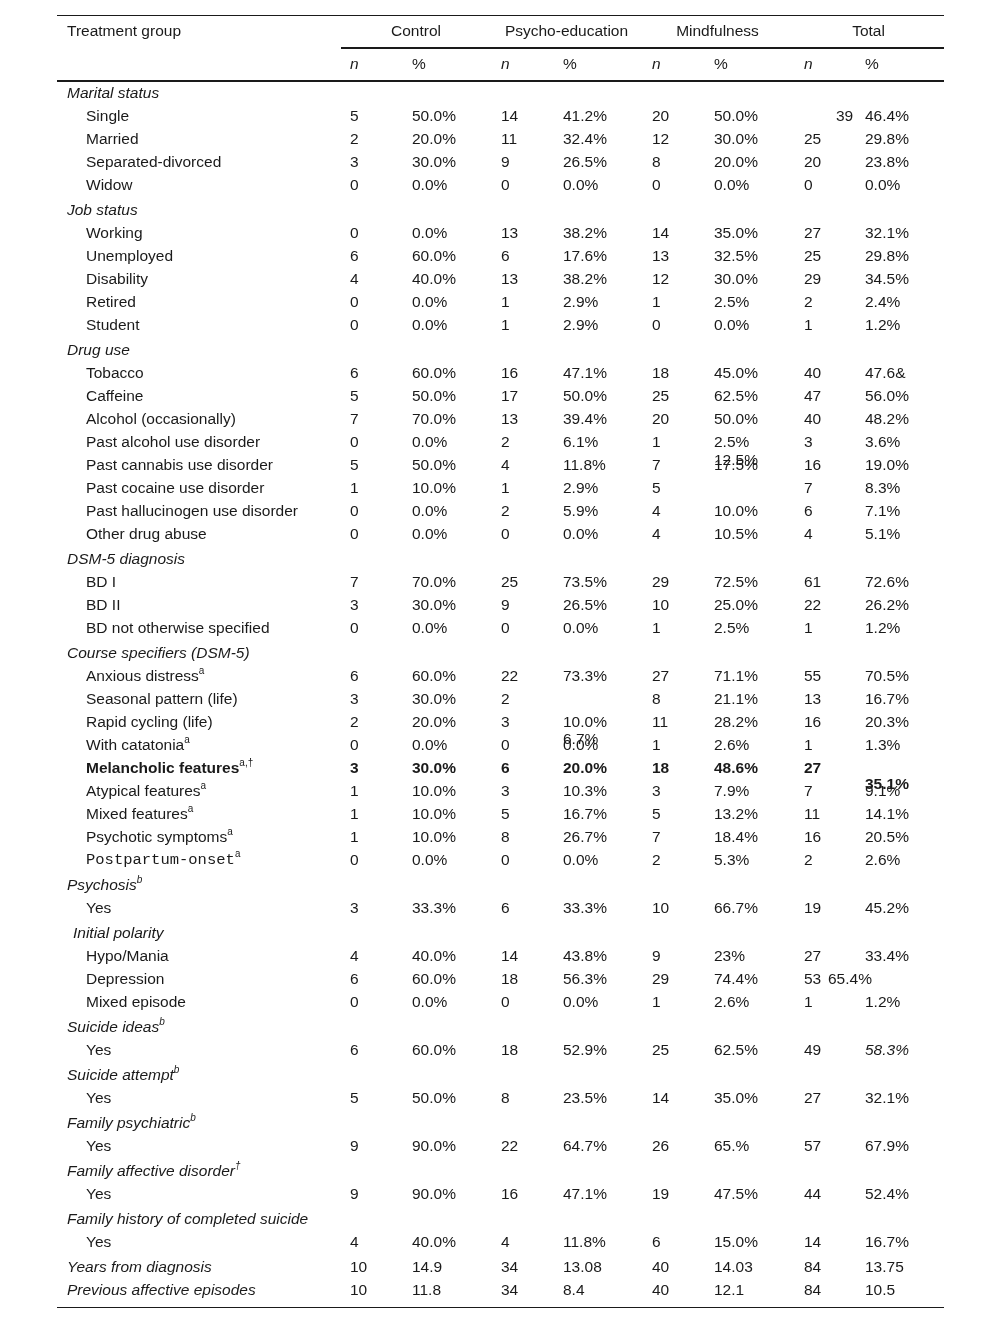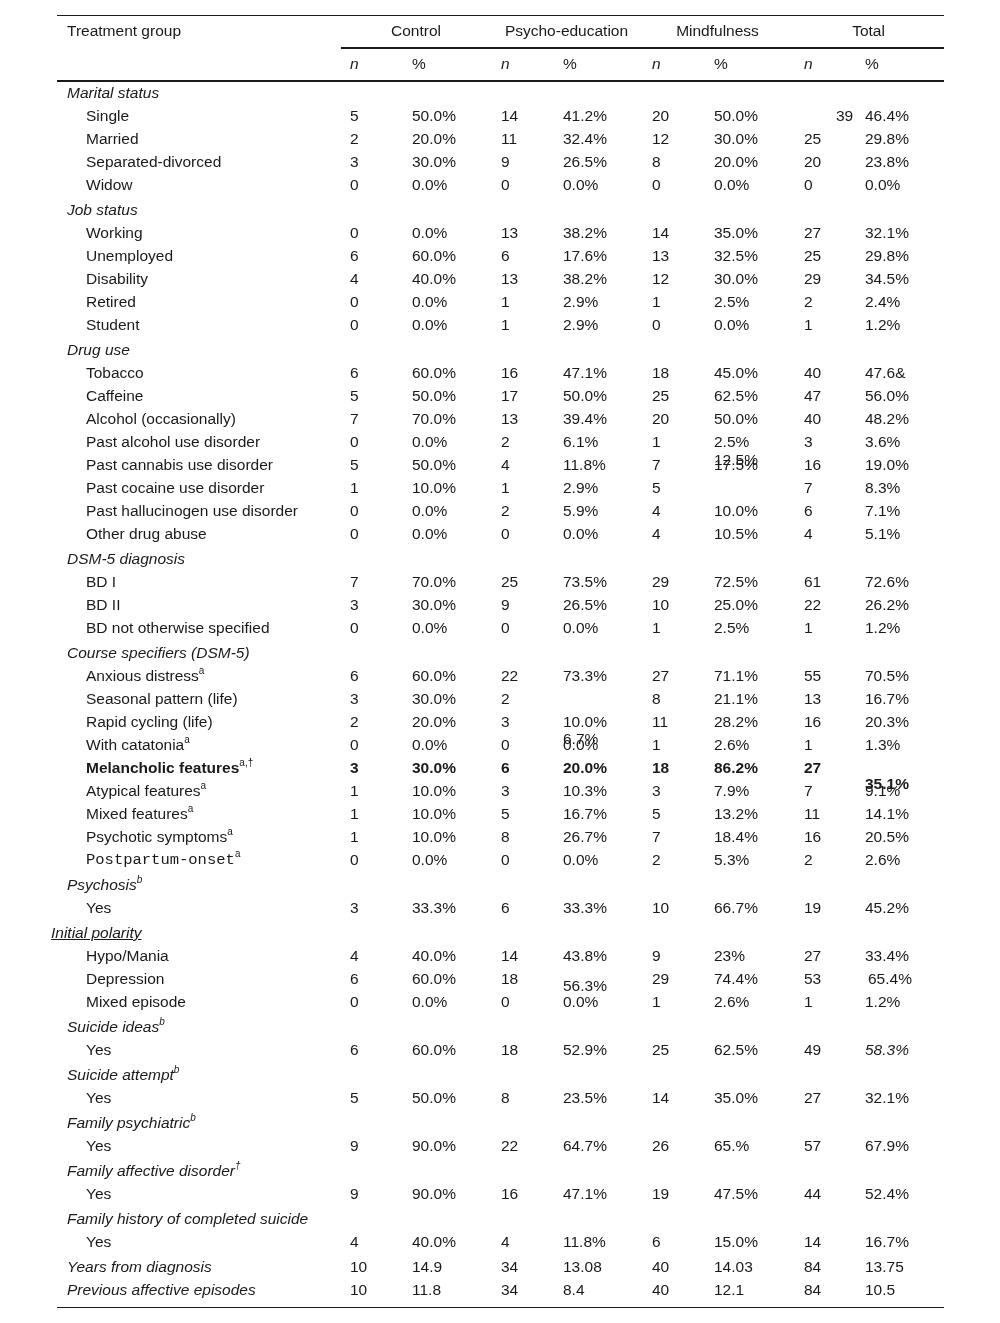--- a/index.html
+++ b/index.html
@@ -259,21 +259,21 @@
       <div class="cell" style="left: 652px; top: 735px;">1</div>
       <div class="cell" style="left: 714px; top: 735px;">2.6%</div>
       <div class="cell" style="left: 804px; top: 735px;">1</div>
       <div class="cell" style="left: 865px; top: 735px;">1.3%</div>
       <div class="cell bold" style="left: 86px; top: 758px;"><span>Melancholic features</span><sup style="font-weight: normal;">a,†</sup></div>
       <div class="cell bold" style="left: 350px; top: 758px;">3</div>
       <div class="cell bold" style="left: 412px; top: 758px;">30.0%</div>
       <div class="cell bold" style="left: 501px; top: 758px;">6</div>
       <div class="cell bold" style="left: 563px; top: 758px;">20.0%</div>
       <div class="cell bold" style="left: 652px; top: 758px;">18</div>
-      <div class="cell bold" style="left: 714px; top: 758px;">86.2%</div>
+      <div class="cell bold" style="left: 714px; top: 758px;">48.6%</div>
       <div class="cell bold" style="left: 804px; top: 758px;">27</div>
       <div class="cell bold" style="left: 865px; top: 774px;">35.1%</div>
       <div class="cell" style="left: 86px; top: 781px;"><span>Atypical features</span><sup>a</sup></div>
       <div class="cell" style="left: 350px; top: 781px;">1</div>
       <div class="cell" style="left: 412px; top: 781px;">10.0%</div>
       <div class="cell" style="left: 501px; top: 781px;">3</div>
       <div class="cell" style="left: 563px; top: 781px;">10.3%</div>
       <div class="cell" style="left: 652px; top: 781px;">3</div>
       <div class="cell" style="left: 714px; top: 781px;">7.9%</div>
       <div class="cell" style="left: 804px; top: 781px;">7</div>
@@ -308,39 +308,39 @@
       <div class="cell sec" style="left: 67px; top: 875px;"><span>Psychosis</span><sup>b</sup></div>
       <div class="cell" style="left: 86px; top: 898px;"><span>Yes</span></div>
       <div class="cell" style="left: 350px; top: 898px;">3</div>
       <div class="cell" style="left: 412px; top: 898px;">33.3%</div>
       <div class="cell" style="left: 501px; top: 898px;">6</div>
       <div class="cell" style="left: 563px; top: 898px;">33.3%</div>
       <div class="cell" style="left: 652px; top: 898px;">10</div>
       <div class="cell" style="left: 714px; top: 898px;">66.7%</div>
       <div class="cell" style="left: 804px; top: 898px;">19</div>
       <div class="cell" style="left: 865px; top: 898px;">45.2%</div>
-      <div class="cell sec" style="left: 51px; top: 923px; text-decoration: underline;"><span>Initial polarity</span></div>
+      <div class="cell sec" style="left: 73px; top: 923px;"><span>Initial polarity</span></div>
       <div class="cell" style="left: 86px; top: 946px;"><span>Hypo/Mania</span></div>
       <div class="cell" style="left: 350px; top: 946px;">4</div>
       <div class="cell" style="left: 412px; top: 946px;">40.0%</div>
       <div class="cell" style="left: 501px; top: 946px;">14</div>
       <div class="cell" style="left: 563px; top: 946px;">43.8%</div>
       <div class="cell" style="left: 652px; top: 946px;">9</div>
       <div class="cell" style="left: 714px; top: 946px;">23%</div>
       <div class="cell" style="left: 804px; top: 946px;">27</div>
       <div class="cell" style="left: 865px; top: 946px;">33.4%</div>
       <div class="cell" style="left: 86px; top: 969px;"><span>Depression</span></div>
       <div class="cell" style="left: 350px; top: 969px;">6</div>
       <div class="cell" style="left: 412px; top: 969px;">60.0%</div>
       <div class="cell" style="left: 501px; top: 969px;">18</div>
-      <div class="cell" style="left: 563px; top: 969px; margin-top: 7px;">56.3%</div>
+      <div class="cell" style="left: 563px; top: 969px;">56.3%</div>
       <div class="cell" style="left: 652px; top: 969px;">29</div>
       <div class="cell" style="left: 714px; top: 969px;">74.4%</div>
       <div class="cell" style="left: 804px; top: 969px;">53</div>
-      <div class="cell" style="left: 868px; top: 969px;">65.4%</div>
+      <div class="cell" style="left: 828px; top: 969px;">65.4%</div>
       <div class="cell" style="left: 86px; top: 992px;"><span>Mixed episode</span></div>
       <div class="cell" style="left: 350px; top: 992px;">0</div>
       <div class="cell" style="left: 412px; top: 992px;">0.0%</div>
       <div class="cell" style="left: 501px; top: 992px;">0</div>
       <div class="cell" style="left: 563px; top: 992px;">0.0%</div>
       <div class="cell" style="left: 652px; top: 992px;">1</div>
       <div class="cell" style="left: 714px; top: 992px;">2.6%</div>
       <div class="cell" style="left: 804px; top: 992px;">1</div>
       <div class="cell" style="left: 865px; top: 992px;">1.2%</div>
       <div class="cell sec" style="left: 67px; top: 1017px;"><span>Suicide ideas</span><sup>b</sup></div>

